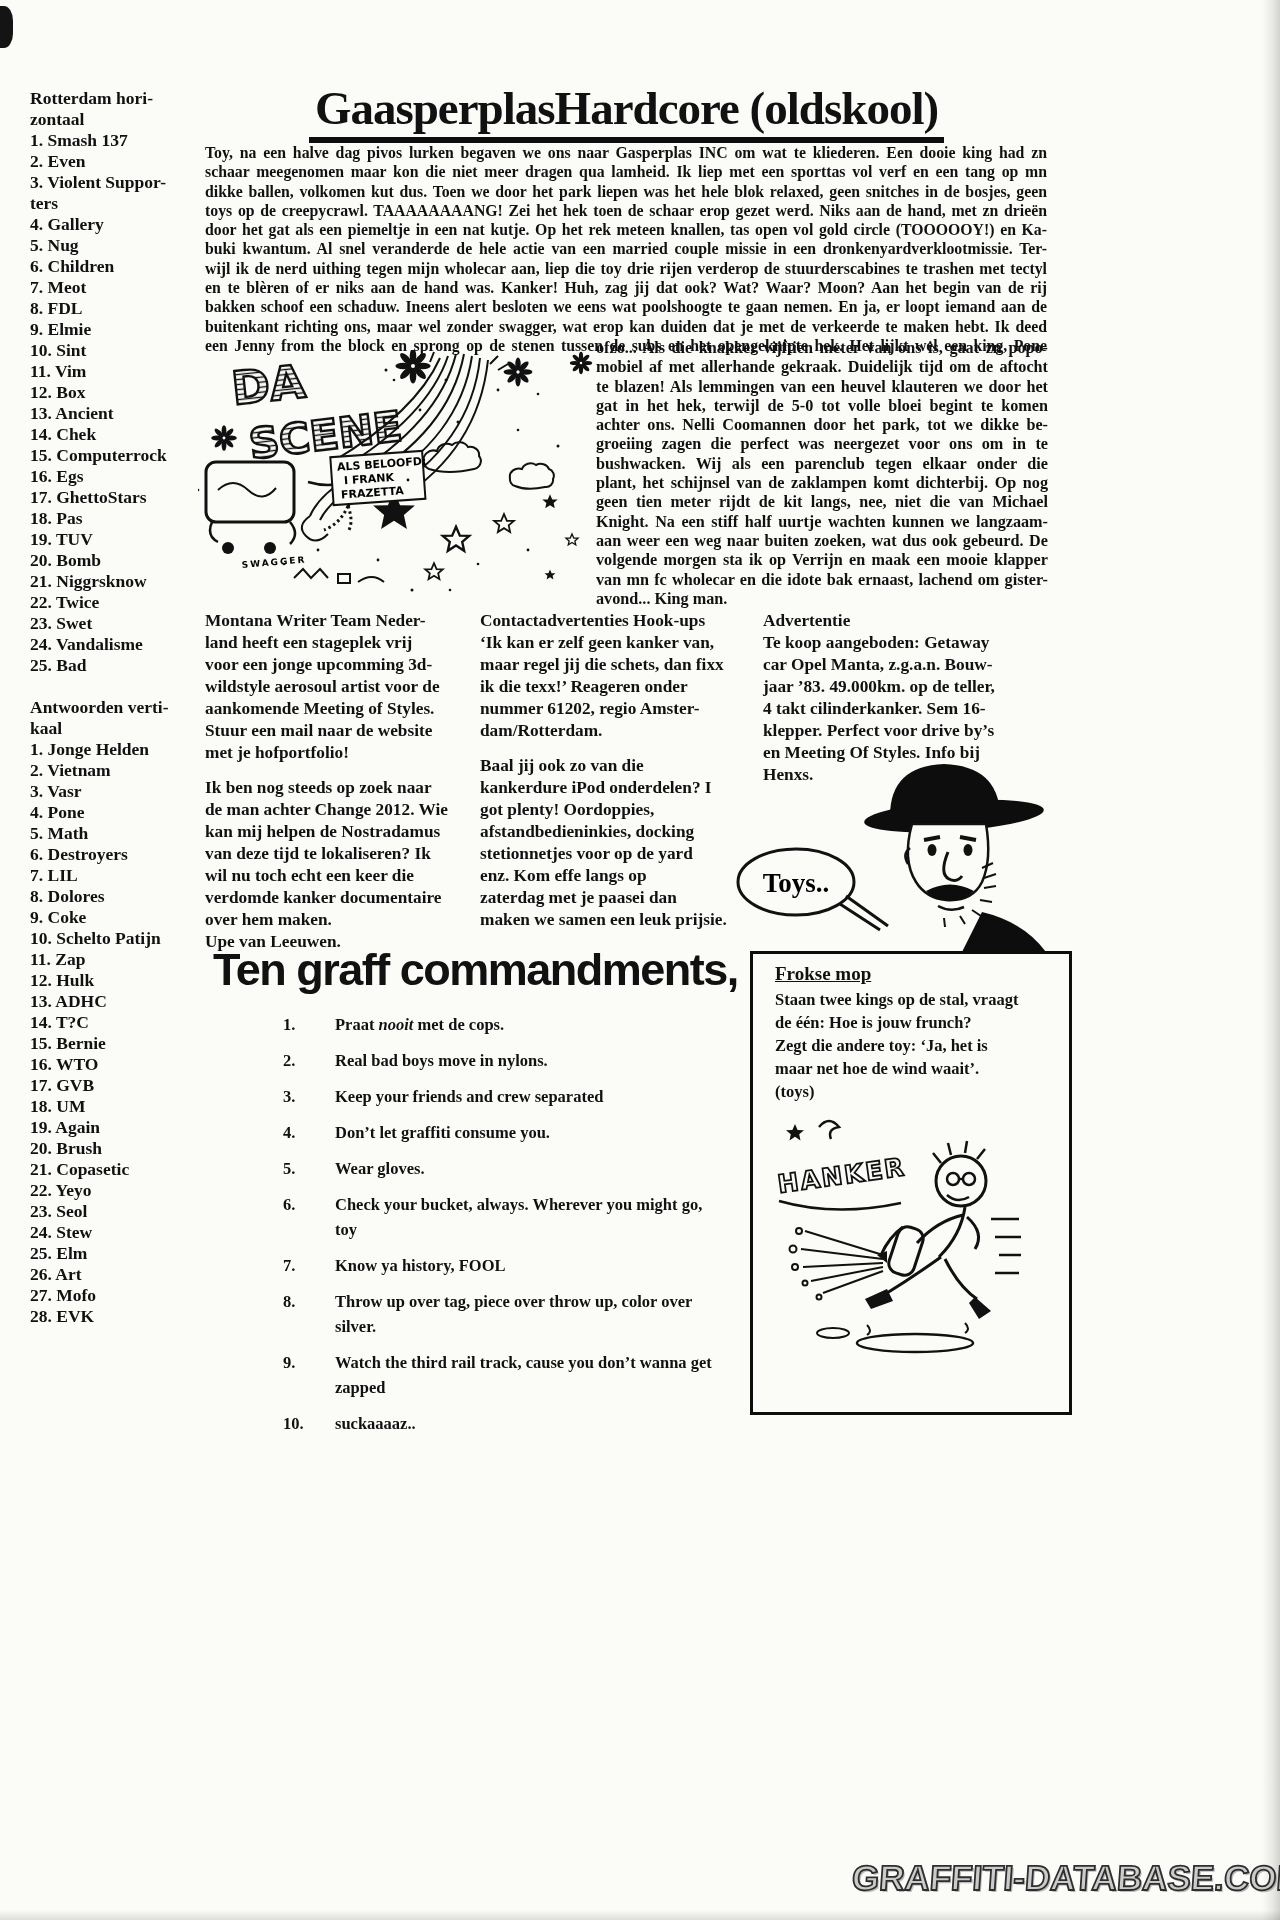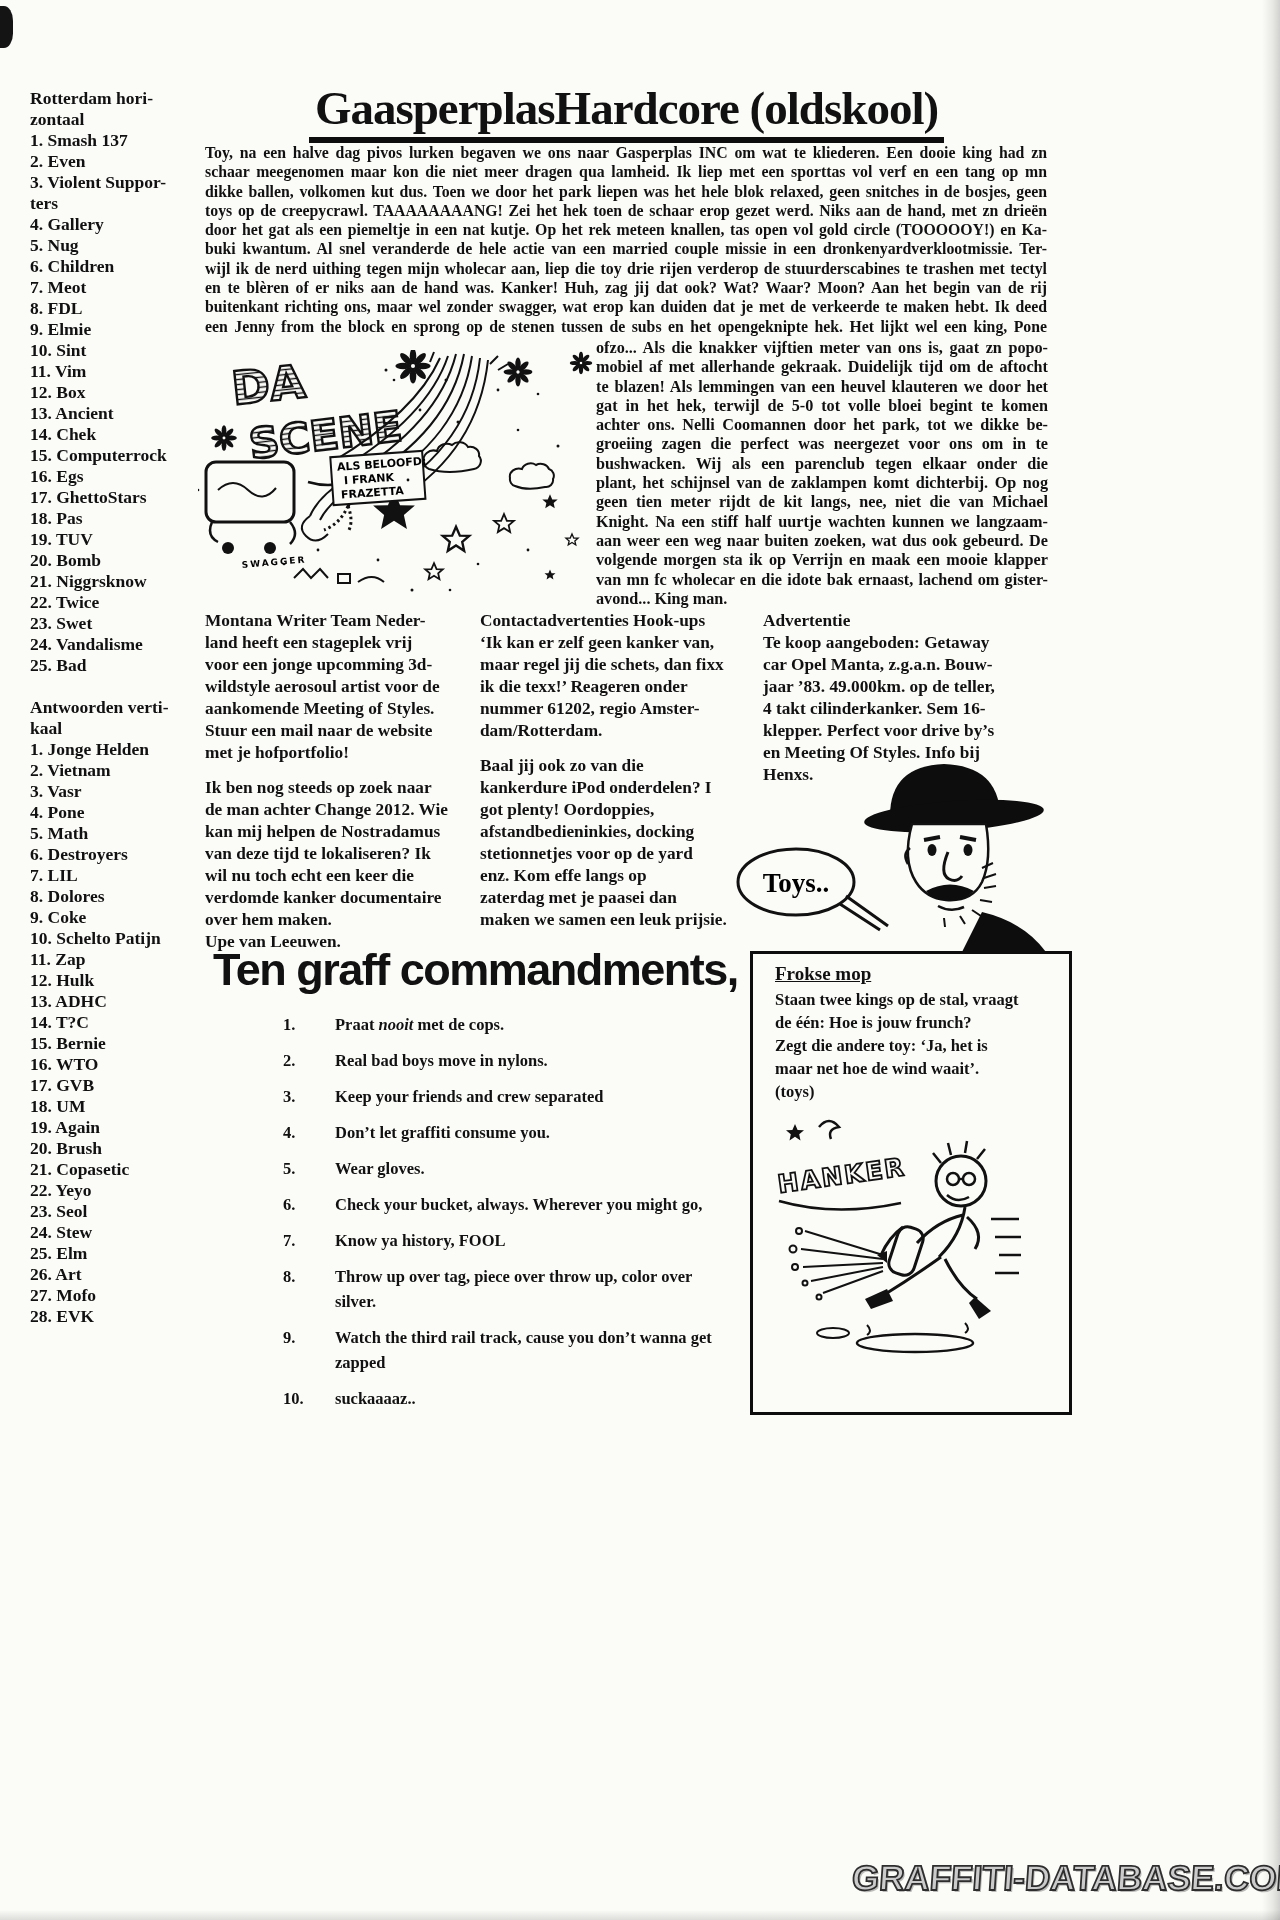--- a/index.html
+++ b/index.html
@@ -139,20 +139,21 @@
 
   <div class="abs body-par">
       <div class="jline">Toy, na een halve dag pivos lurken begaven we ons naar Gasperplas INC om wat te kliederen. Een dooie king had zn</div>
       <div class="jline">schaar meegenomen maar kon die niet meer dragen qua lamheid. Ik liep met een sporttas vol verf en een tang op mn</div>
       <div class="jline">dikke ballen, volkomen kut dus. Toen we door het park liepen was het hele blok relaxed, geen snitches in de bosjes, geen</div>
       <div class="jline">toys op de creepycrawl. TAAAAAAAANG! Zei het hek toen de schaar erop gezet werd. Niks aan de hand, met zn drieën</div>
       <div class="jline">door het gat als een piemeltje in een nat kutje. Op het rek meteen knallen, tas open vol gold circle (TOOOOOY!) en Ka-</div>
       <div class="jline">buki kwantum. Al snel veranderde de hele actie van een married couple missie in een dronkenyardverklootmissie. Ter-</div>
       <div class="jline">wijl ik de nerd uithing tegen mijn wholecar aan, liep die toy drie rijen verderop de stuurderscabines te trashen met tectyl</div>
       <div class="jline">en te blèren of er niks aan de hand was. Kanker! Huh, zag jij dat ook? Wat? Waar? Moon? Aan het begin van de rij</div>
+      <div class="jline">bakken schoof een schaduw. Ineens alert besloten we eens wat poolshoogte te gaan nemen. En ja, er loopt iemand aan de</div>
       <div class="jline">buitenkant richting ons, maar wel zonder swagger, wat erop kan duiden dat je met de verkeerde te maken hebt. Ik deed</div>
       <div class="jline">een Jenny from the block en sprong op de stenen tussen de subs en het opengeknipte hek. Het lijkt wel een king, Pone</div>
     </div>
 
   <svg class="abs da-scene" width="395" height="250" viewBox="0 0 395 250">
     <defs>
       <pattern id="hatch" width="6" height="5" patternUnits="userSpaceOnUse">
         <rect width="6" height="5" fill="#fbfbf8"></rect>
           <path d="M0 2.5 H6" stroke="#111" stroke-width="1.4"></path>
       </pattern>
@@ -379,20 +380,21 @@
       <div class="cmd-row">
         <div class="cmd-num">5.</div>
         <div class="cmd-text">
           <div>Wear gloves.</div>
         </div>
       </div>
       <div class="cmd-row">
         <div class="cmd-num">6.</div>
         <div class="cmd-text">
           <div>Check your bucket, always. Wherever you might go,</div>
+          <div>toy</div>
         </div>
       </div>
       <div class="cmd-row">
         <div class="cmd-num">7.</div>
         <div class="cmd-text">
           <div>Know ya history, FOOL</div>
         </div>
       </div>
       <div class="cmd-row">
         <div class="cmd-num">8.</div>

